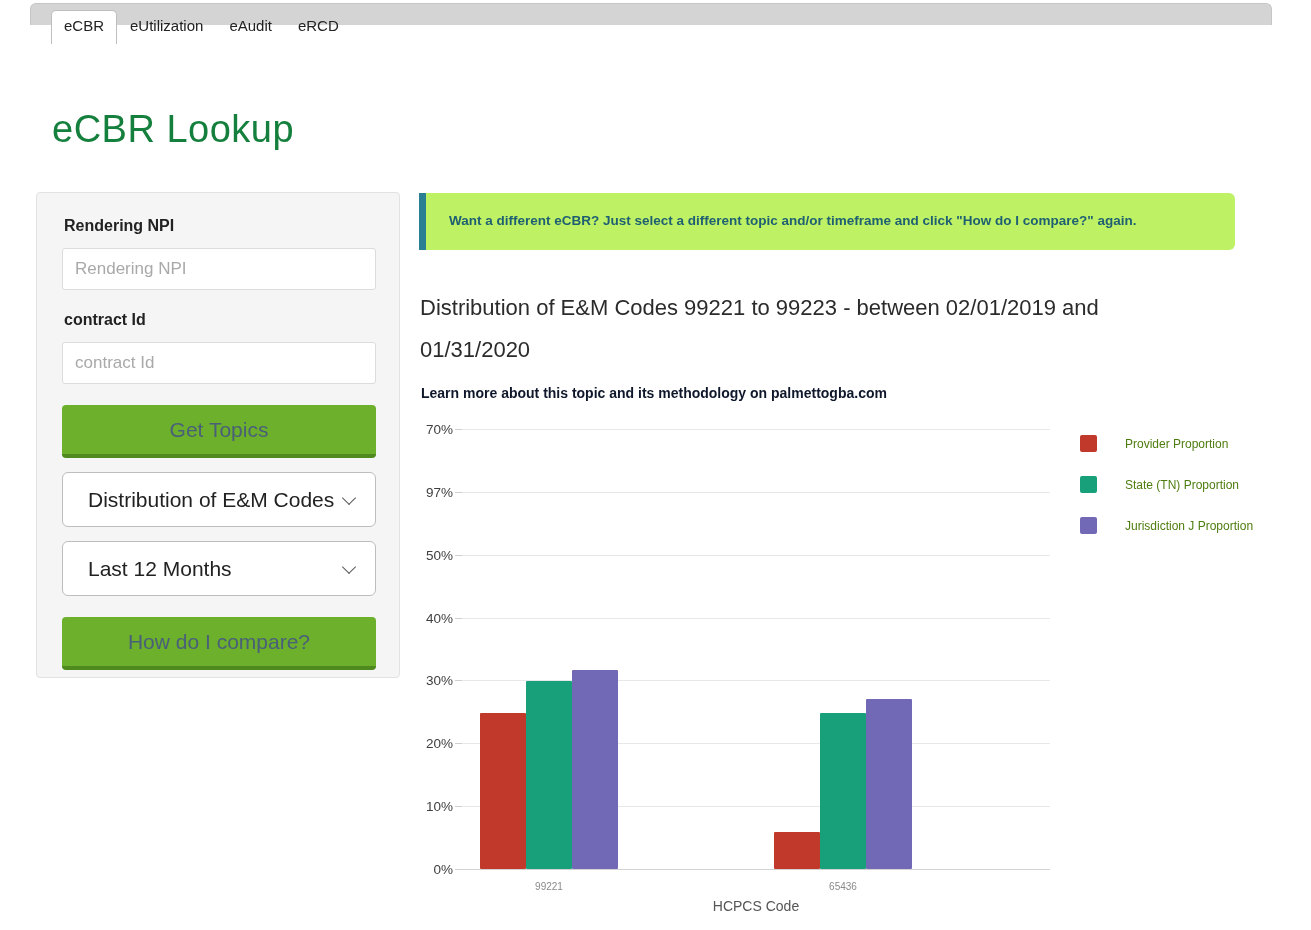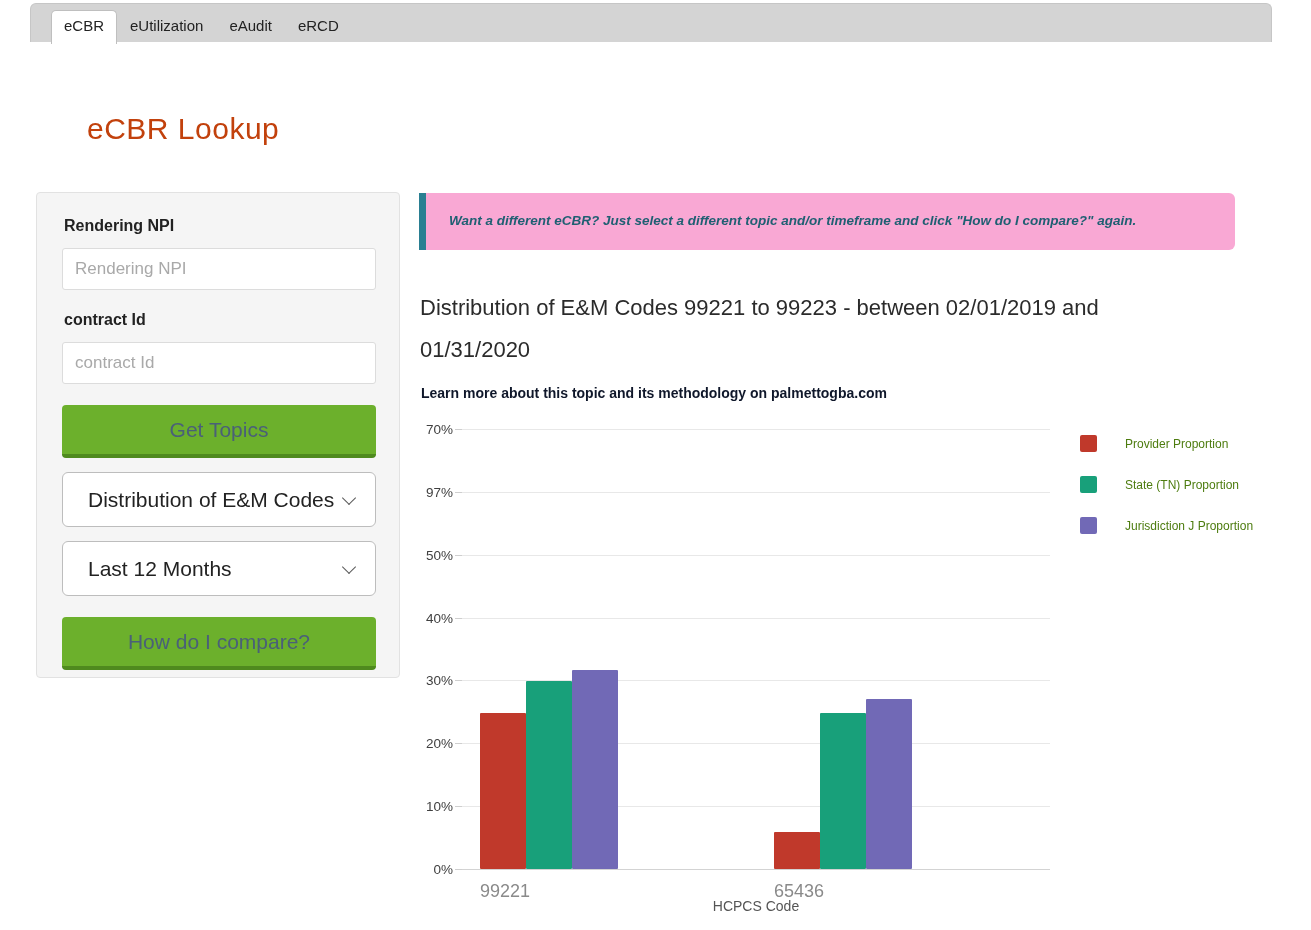--- a/index.html
+++ b/index.html
@@ -15,21 +15,21 @@
     color: #333333;
     overflow: hidden;
   }
 
   
   .tabbar {
     position: absolute;
     left: 30px;
     top: 3px;
     width: 1242px;
-    height: 39px;
+    height: 22px;
     background: #d4d4d4;
     border: 1px solid #c6c6c6;
     border-bottom: none;
     border-radius: 6px 6px 0 0;
     box-sizing: border-box;
   }
   .tabs {
     position: absolute;
     left: 20px;
     top: 6px;
@@ -52,26 +52,25 @@
     border-radius: 5px 5px 0 0;
     padding: 6px 12px 9px 12px;
     margin-bottom: -1px;
   }
 
   
   .page-title {
     position: absolute;
     left: 52px;
     top: 100px;
-    font-size: 30px;
+    font-size: 38px;
     font-weight: 300;
     letter-spacing: 0.5px;
-    color: #c2410c;
+    color: #15803d;
     line-height: 58px;
-    margin-left: 35px;
   }
 
   
   .panel {
     position: absolute;
     left: 36px;
     top: 192px;
     width: 364px;
     height: 486px;
     background: #f5f5f5;
@@ -163,25 +162,24 @@
     transform: rotate(45deg);
   }
 
   
   .banner {
     position: absolute;
     left: 419px;
     top: 193px;
     width: 816px;
     height: 57px;
-    background: #f9a8d4;
+    background: #bef264;
     border-left: 7px solid #2a7f92;
     border-radius: 0 6px 6px 0;
     box-sizing: border-box;
-    font-style: italic;
   }
   .banner-text {
     position: absolute;
     left: 23px;
     top: 20px;
     font-size: 13.5px;
     font-weight: bold;
     color: #1f5f72;
     white-space: nowrap;
   }
@@ -274,21 +272,22 @@
     width: 46px;
     border-radius: 1px;
   }
   .bar.b1 { margin-left: 18px; }
   .xtick {
     position: absolute;
     top: 100%;
     margin-top: 12px;
     left: 18px;
     width: 138px;
-    font-size: 18px;
+    text-align: center;
+    font-size: 10px;
     color: #8a8a8a;
   }
   .xaxis-title {
     position: absolute;
     left: 42px;
     top: 483px;
     width: 588px;
     text-align: center;
     font-size: 14px;
     color: #555555;

